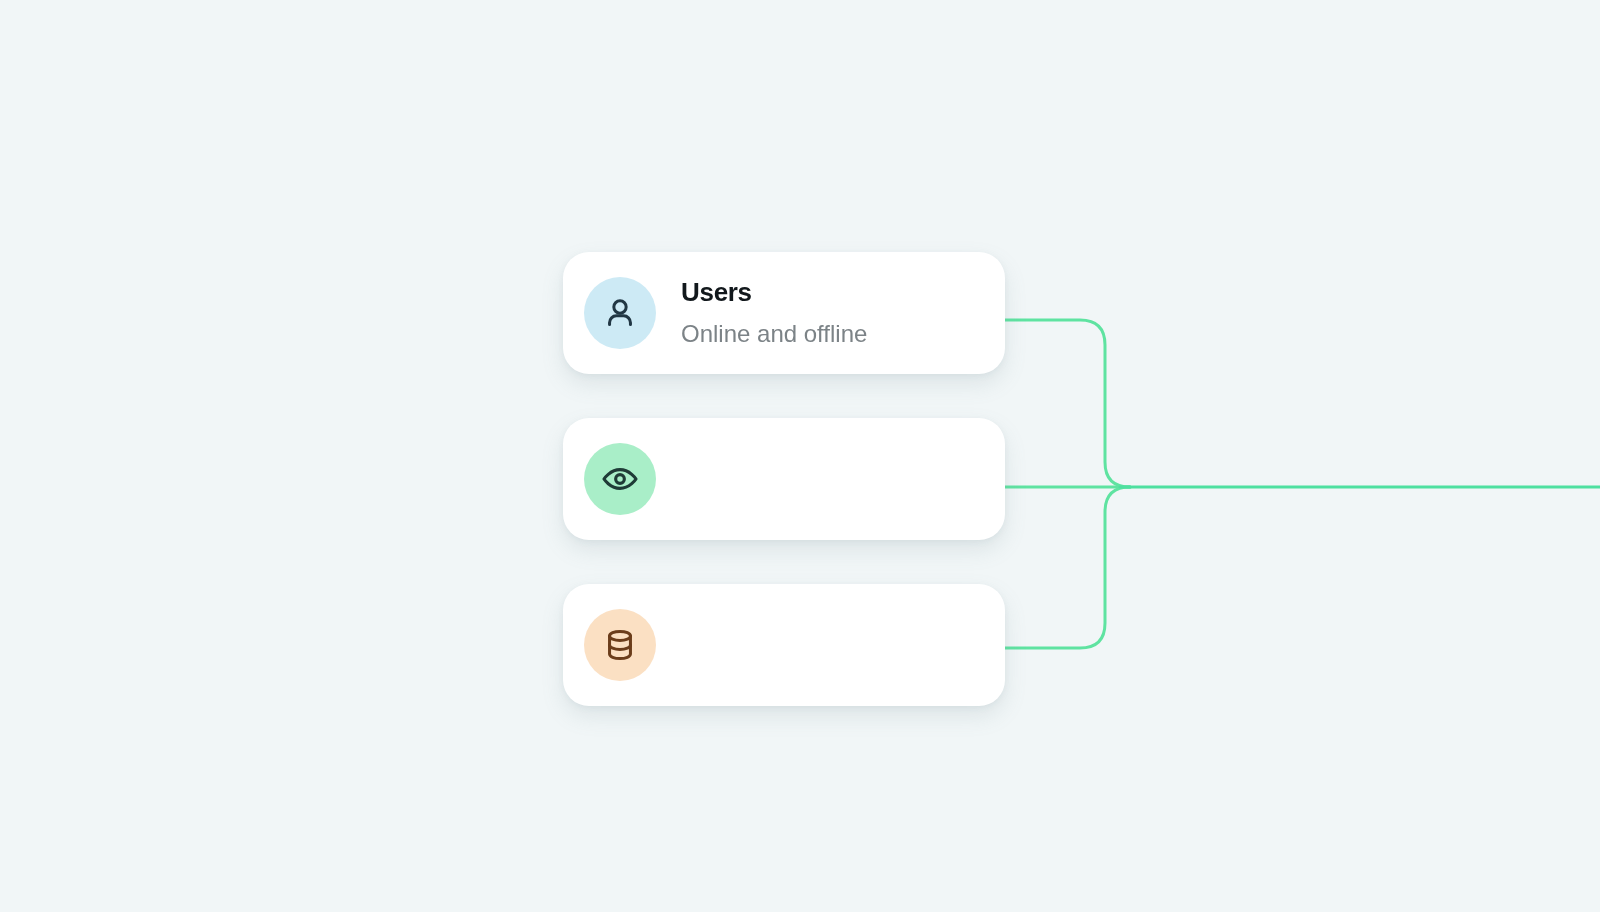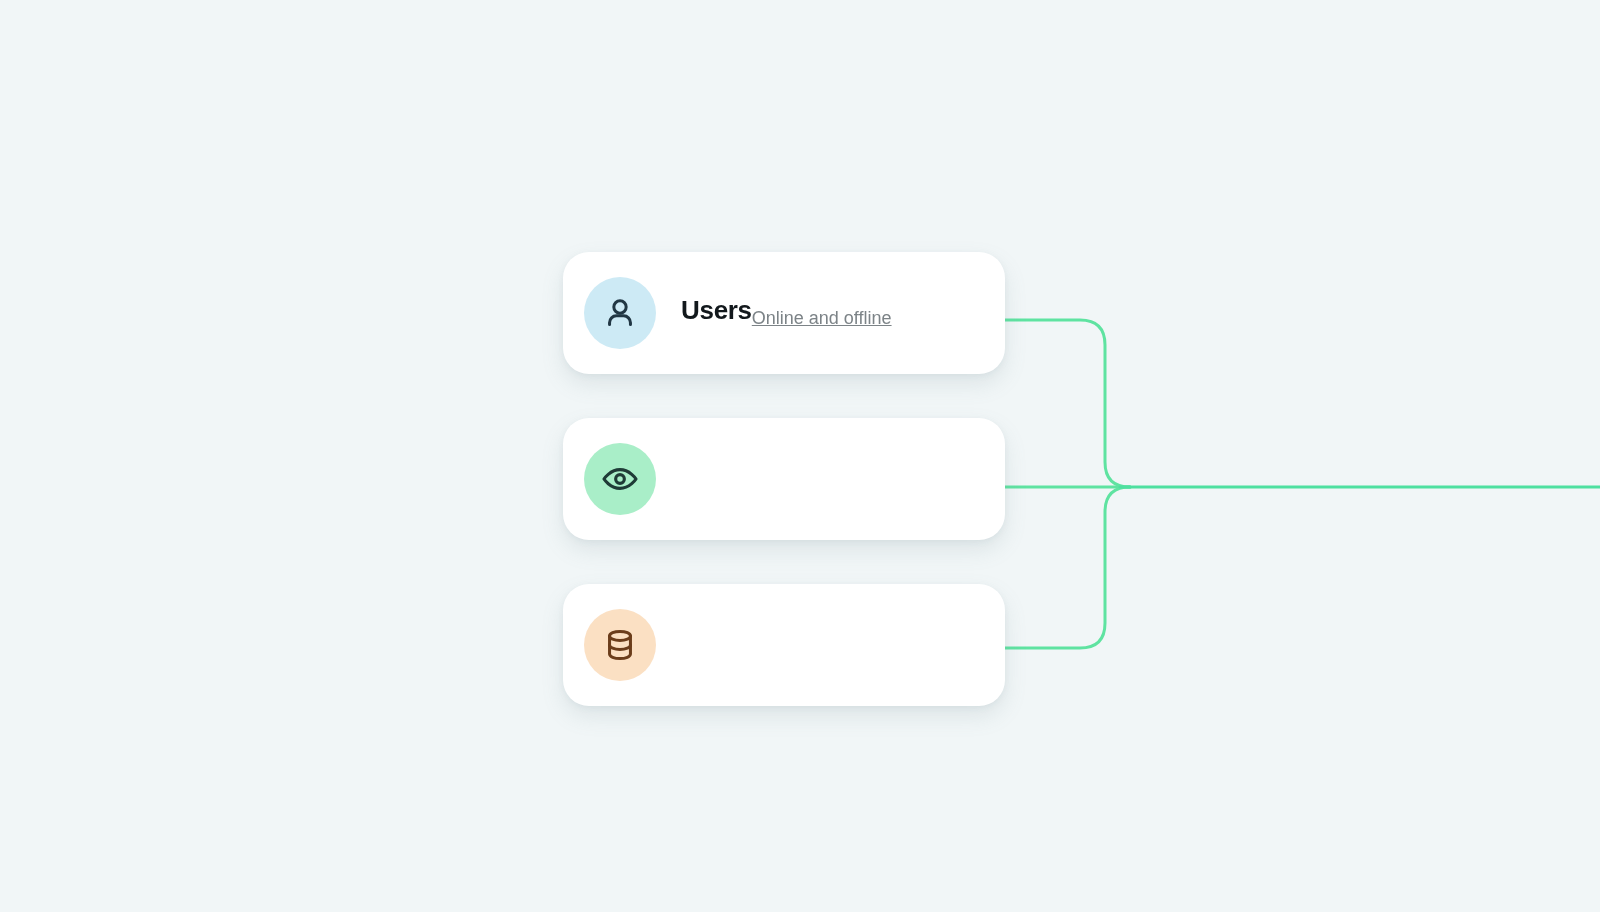--- a/index.html
+++ b/index.html
@@ -65,41 +65,40 @@
     height: 72px;
     border-radius: 50%;
     display: flex;
     align-items: center;
     justify-content: center;
   }
 
   .card-text {
     margin-left: 25px;
     display: flex;
-    flex-direction: row;
+    flex-direction: column;
     justify-content: center;
   }
 
   .card-title {
     font-size: 26px;
     font-weight: 700;
     color: #12181c;
     letter-spacing: -0.3px;
     line-height: 1.15;
     white-space: nowrap;
   }
 
   .card-subtitle {
     margin-top: 12px;
-    font-size: 18px;
+    font-size: 24px;
     font-weight: 400;
     color: #7c8387;
     line-height: 1.2;
     white-space: nowrap;
-    text-decoration: underline;
   }
 
   .icon-badge svg {
     display: block;
   }
 </style>
 </head>
 <body>
 
 <div class="stage">

